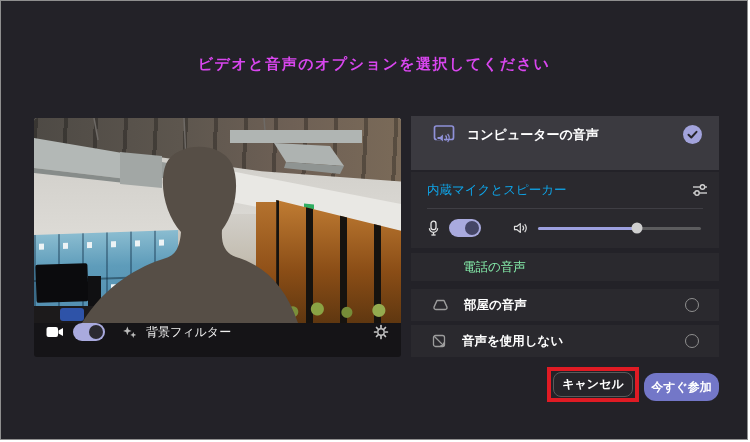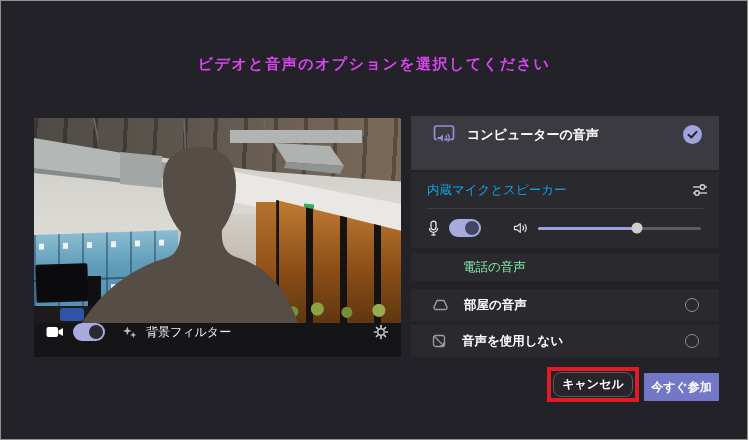--- a/index.html
+++ b/index.html
@@ -130,21 +130,21 @@
     display:flex; align-items:center; justify-content:center;
   }
   .cancel-btn {
     width:80px; height:25px; background:#26252a; border:1px solid #5a5a5a; border-radius:8px;
     color:#ffffff; font-size:12px; font-weight:bold;
     display:flex; align-items:center; justify-content:center;
     font-family:inherit;
   }
   .join-btn {
     position:absolute; left:643px; top:372px; width:75px; height:28px;
-    background:#7377c8; border:none; border-radius:1px;
+    background:#7377c8; border:none; border-radius:12px;
     color:#ffffff; font-size:12px; font-weight:bold;
     display:flex; align-items:center; justify-content:center;
     font-family:inherit;
   }
 </style>
 </head>
 <body>
 
 <div class="dialog">
 

